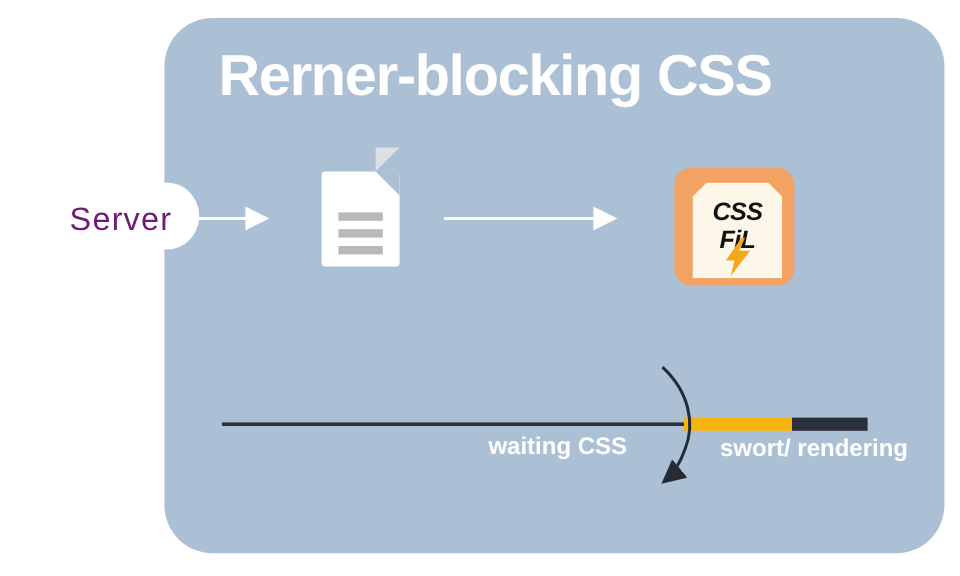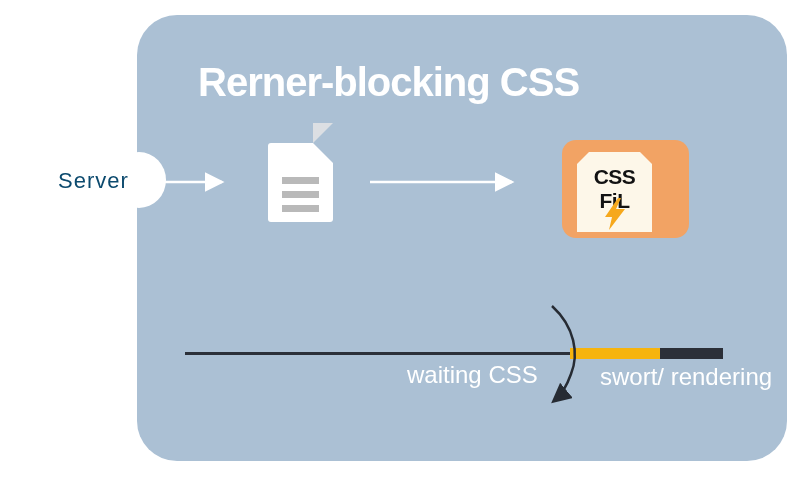--- a/index.html
+++ b/index.html
@@ -7,32 +7,32 @@
     width:800px;height:480px;position:relative;overflow:hidden;
     background:#ffffff;
     font-family:"Liberation Sans", sans-serif;
   }
   
   .panel{
     position:absolute;left:137px;top:15px;width:650px;height:446px;
     background:#abc0d4;border-radius:40px;
   }
   .title{
-    position:absolute;left:198px;top:36px;
-    font-size:40px;font-weight:800;letter-spacing:-1px;
-    color:#ffffff;white-space:nowrap;margin-top:24px;
+    position:absolute;left:182px;top:36px;
+    font-size:48px;font-weight:800;letter-spacing:-1px;
+    color:#ffffff;white-space:nowrap;
   }
   
   .cloud-part{position:absolute;background:#ffffff;border-radius:50%;}
   .cloud-main{left:18px;top:150px;width:120px;height:57px;}
   .cloud-top{left:46px;top:137px;width:74px;height:50px;}
   .cloud-lobe{left:112px;top:152px;width:54px;height:56px;}
   .server-label{
     position:absolute;left:58px;top:168px;
-    font-size:22px;color:#0c4a6e;letter-spacing:1px;
+    font-size:27px;color:#701a75;letter-spacing:1px;
   }
   
   .doc{
     position:absolute;left:268px;top:143px;width:65px;height:79px;
     background:#ffffff;border-radius:3px;
   }
   .doc .fold{
     position:absolute;right:0;top:0;width:0;height:0;
     border-left:20px solid #dcdfe3;border-top:20px solid #abc0d4;
     transform:rotate(90deg);transform-origin:top right;
@@ -40,38 +40,38 @@
   .doc .fold-cover{
     position:absolute;right:0;top:0;width:0;height:0;
     border-left:20px solid transparent;border-top:20px solid #abc0d4;
   }
   .doc .line{
     position:absolute;left:14px;width:37px;height:7px;background:#b9b9b9;
   }
   .doc .l1{top:34px}.doc .l2{top:48px}.doc .l3{top:62px}
   
   .css-card{
-    position:absolute;left:562px;top:140px;width:127px;height:98px;
-    background:#f2a364;border-radius:14px;
+    position:absolute;left:562px;top:140px;width:100px;height:98px;
+    background:#f2a364;border-radius:14px;font-style:italic;
   }
   .css-paper{
     position:absolute;left:15px;top:12px;width:75px;height:80px;
     background:#fdf7e9;
     clip-path:polygon(12px 0,calc(100% - 12px) 0,100% 12px,100% 100%,0 100%,0 12px);
   }
   .css-label{
     position:absolute;left:0;top:13px;width:100%;text-align:center;
     font-size:21px;font-weight:bold;color:#121212;letter-spacing:-0.5px;
   }
   .bolt{position:absolute;left:26px;top:46px;}
   
   .tl-line{position:absolute;left:185px;top:352px;width:385px;height:3px;background:#2b3039;}
   .tl-yellow{position:absolute;left:570px;top:348px;width:90px;height:11px;background:#f6b40e;}
   .tl-dark{position:absolute;left:660px;top:348px;width:63px;height:11px;background:#2b2f38;}
-  .tl-label{position:absolute;color:#ffffff;font-size:24px;white-space:nowrap;}
+  .tl-label{position:absolute;color:#ffffff;font-size:20px;white-space:nowrap;font-weight:bold;}
   .lbl-waiting{left:407px;top:361px;}
   .lbl-render{left:600px;top:363px;}
   .overlay{position:absolute;left:0;top:0;width:800px;height:480px;pointer-events:none;}
 </style>
 </head>
 <body>
 
 <div class="panel"></div>
 
 <div class="title">Rerner-blocking CSS</div>

